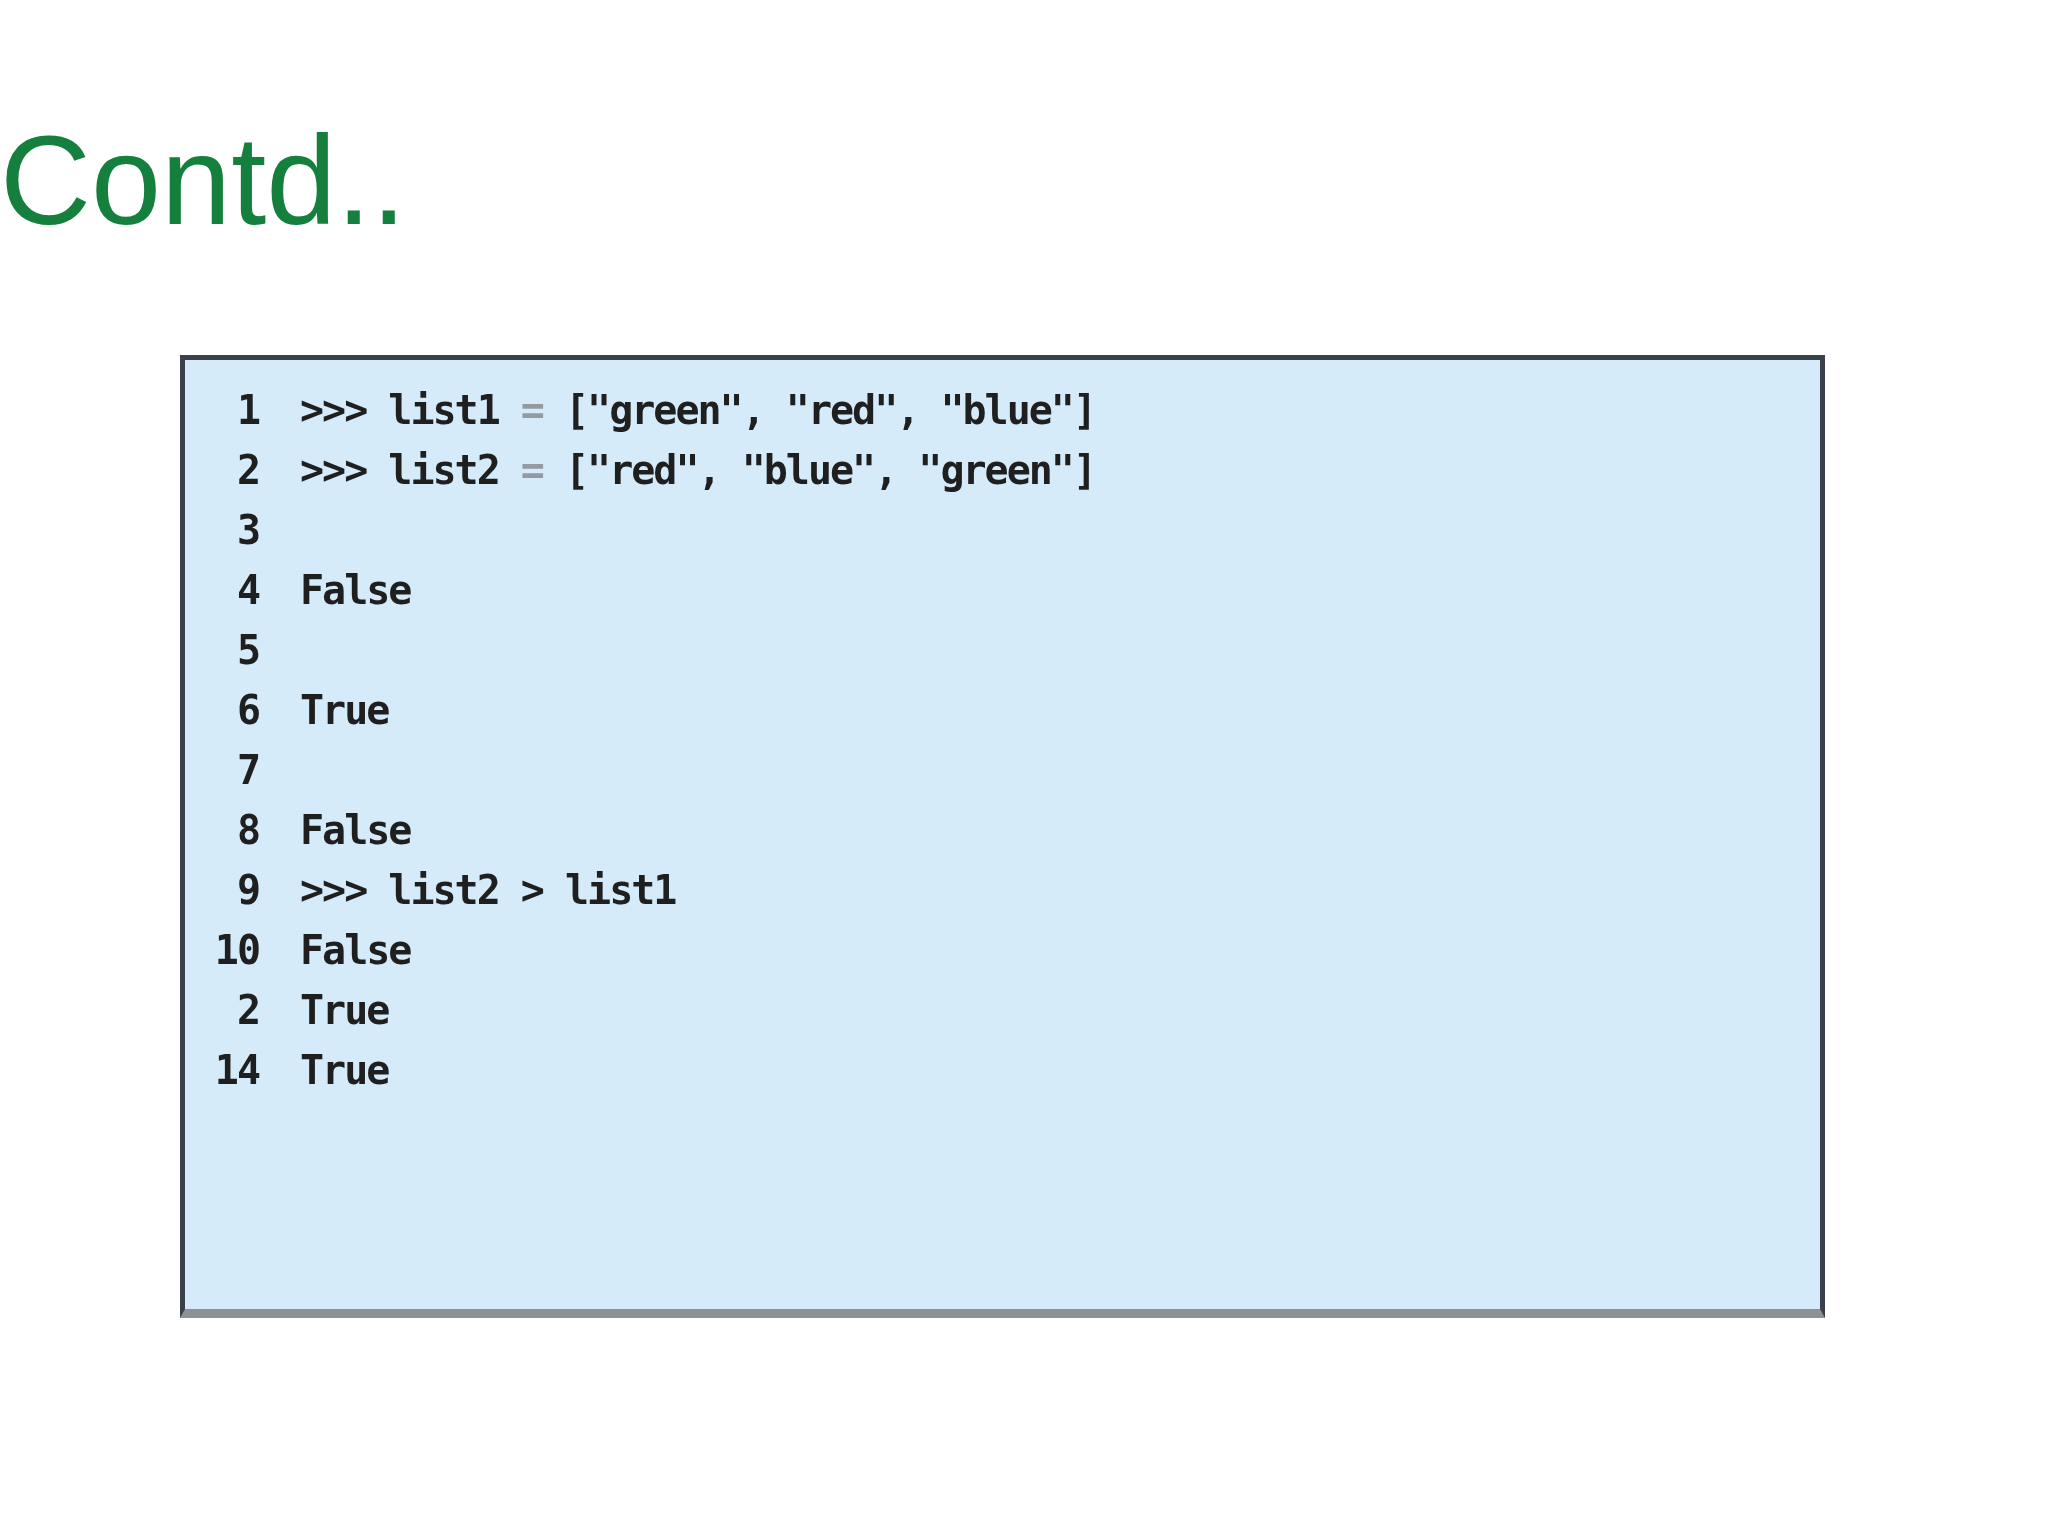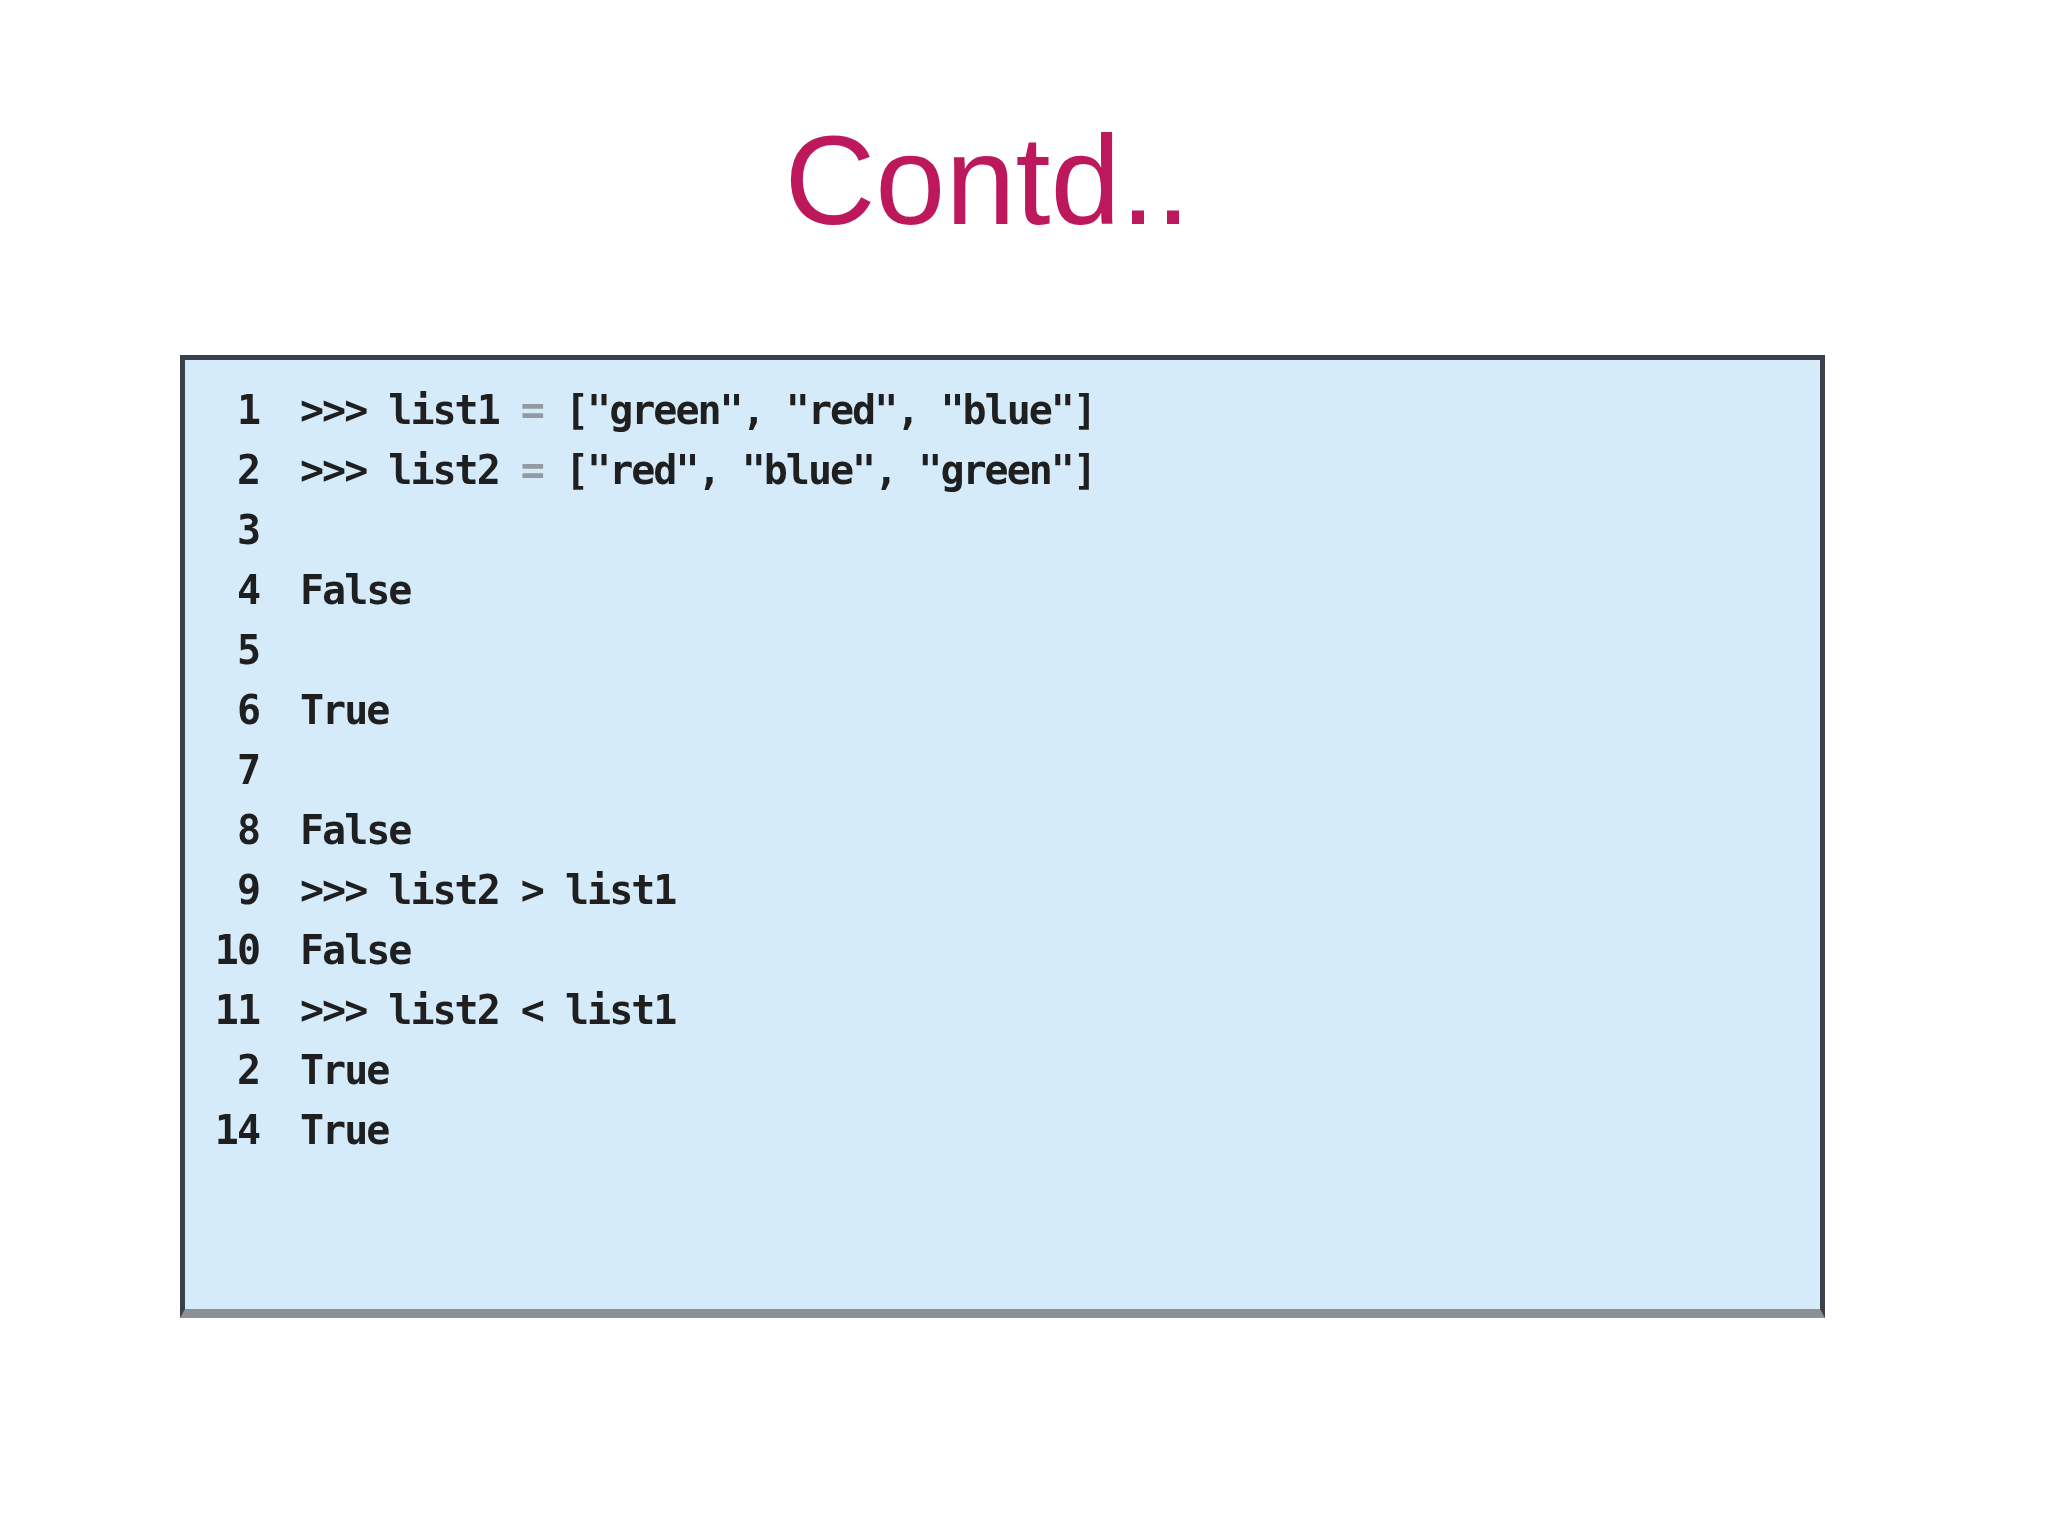--- a/index.html
+++ b/index.html
@@ -17,25 +17,25 @@
   .slide {
     position: absolute;
     inset: 0;
     background: #ffffff;
   }
   .title {
     position: absolute;
     top: 118px;
     left: 0;
     width: 1975px; 
-    text-align: center;
+    text-align: left;
     font-family: "Liberation Sans", sans-serif;
     font-size: 126px;
     font-weight: 400;
-    color: #be185d;
+    color: #15803d;
     line-height: 1.0;
     margin: 0;
     letter-spacing: 0px;
   }
   .code-box {
     position: absolute;
     left: 180px;
     top: 355px;
     width: 1645px;
     height: 963px;
@@ -79,19 +79,18 @@
         <div class="code-line"><span class="ln">1</span><span class="lc"><span>&gt;&gt;&gt; list1 </span><span class="op">=</span><span> ["green", "red", "blue"]</span></span></div>
         <div class="code-line"><span class="ln">2</span><span class="lc"><span>&gt;&gt;&gt; list2 </span><span class="op">=</span><span> ["red", "blue", "green"]</span></span></div>
         <div class="code-line"><span class="ln">3</span></div>
         <div class="code-line"><span class="ln">4</span><span class="lc"><span>False</span></span></div>
         <div class="code-line"><span class="ln">5</span></div>
         <div class="code-line"><span class="ln">6</span><span class="lc"><span>True</span></span></div>
         <div class="code-line"><span class="ln">7</span></div>
         <div class="code-line"><span class="ln">8</span><span class="lc"><span>False</span></span></div>
         <div class="code-line"><span class="ln">9</span><span class="lc"><span>&gt;&gt;&gt; list2 &gt; list1</span></span></div>
         <div class="code-line"><span class="ln">10</span><span class="lc"><span>False</span></span></div>
-        <div class="code-line"><span class="ln">11</span><span class="lc"><span>&gt;&gt;&gt; list2 &lt; list1</span></span></div>
         <div class="code-line"><span class="ln">2</span><span class="lc"><span>True</span></span></div>
         <div class="code-line"><span class="ln">14</span><span class="lc"><span>True</span></span></div>
       </div>
   </div>
 
 </div>
 
 </body></html>

